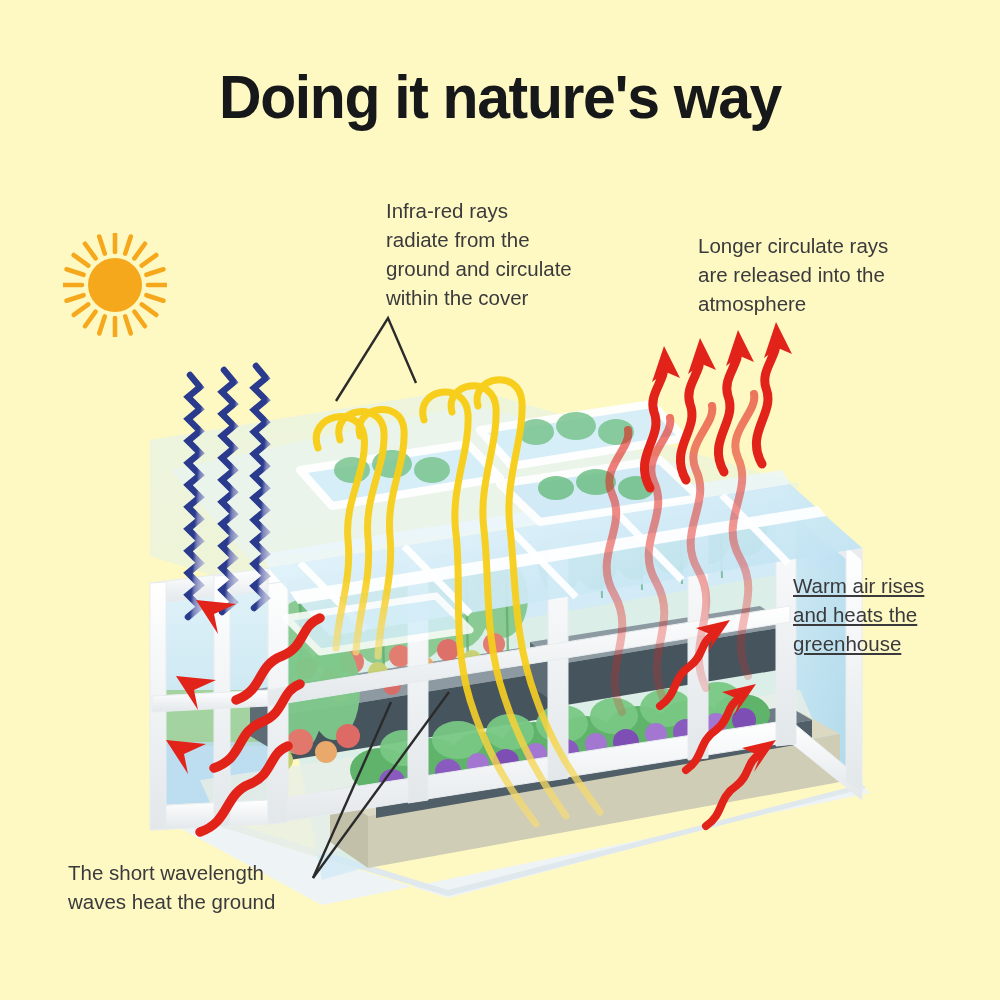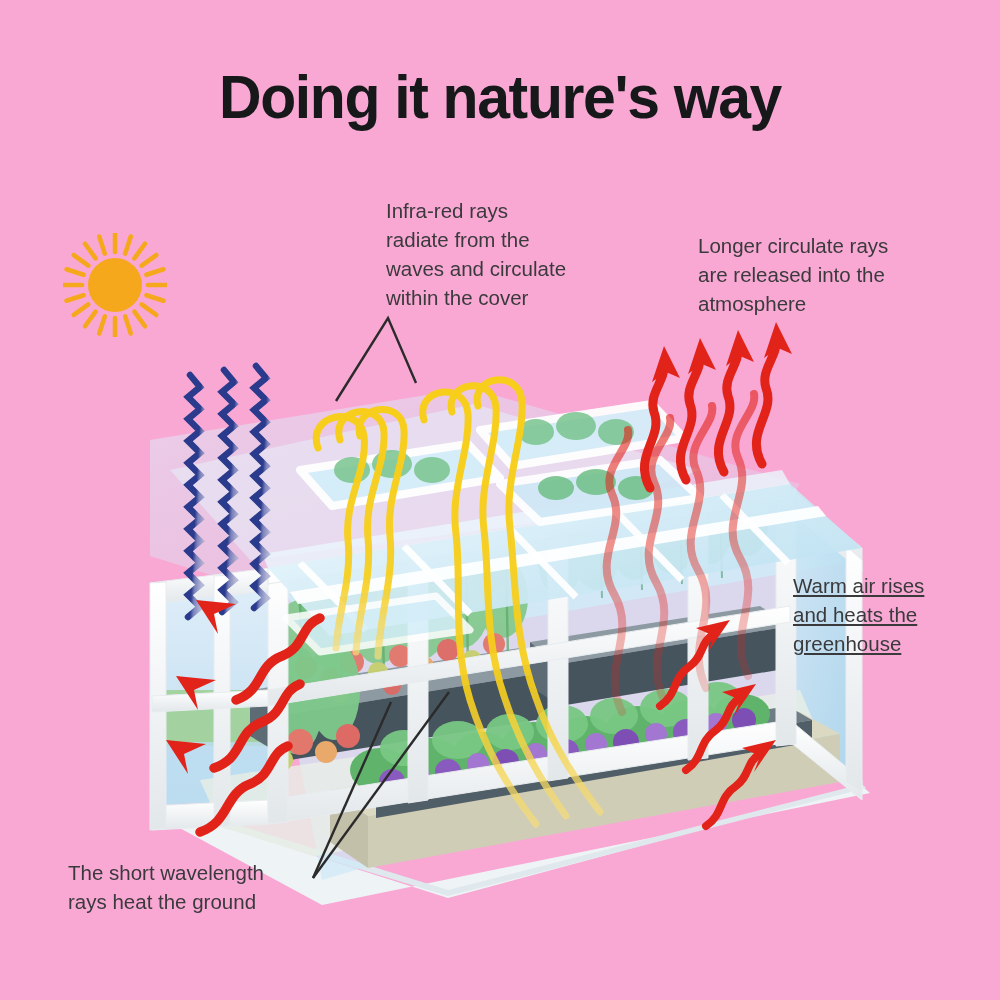--- a/index.html
+++ b/index.html
@@ -9,21 +9,21 @@
     background: #ffffff;
   }
   body {
     font-family: "Liberation Sans", sans-serif;
     -webkit-font-smoothing: antialiased;
   }
   #page {
     position: relative;
     width: 1000px;
     height: 1000px;
-    background: #f9a8d4;
+    background: #fef9c3;
     overflow: hidden;
   }
   #page-svg {
     position: absolute;
     left: 0;
     top: 0;
     width: 1000px;
     height: 1000px;
     display: block;
   }
@@ -446,24 +446,24 @@
           <line x1="41.80" y1="20.62" x2="36.24" y2="3.50"></line>
         </g>
       <circle cx="52" cy="52" r="27" fill="#F6A81C"></circle>
     </svg>
   </div>
 
   <div class="title">Doing it nature's way</div>
 
   <div class="caption cap-infrared">Infra-red rays
 radiate from the
-waves and circulate
+ground and circulate
 within the cover</div>
   <div class="caption cap-longer">Longer circulate rays
 are released into the
 atmosphere</div>
   <div class="caption cap-warm">Warm air rises
 and heats the
 greenhouse</div>
   <div class="caption cap-shortwave">The short wavelength
-rays heat the ground</div>
+waves heat the ground</div>
 
 </div>
 
 </body></html>

